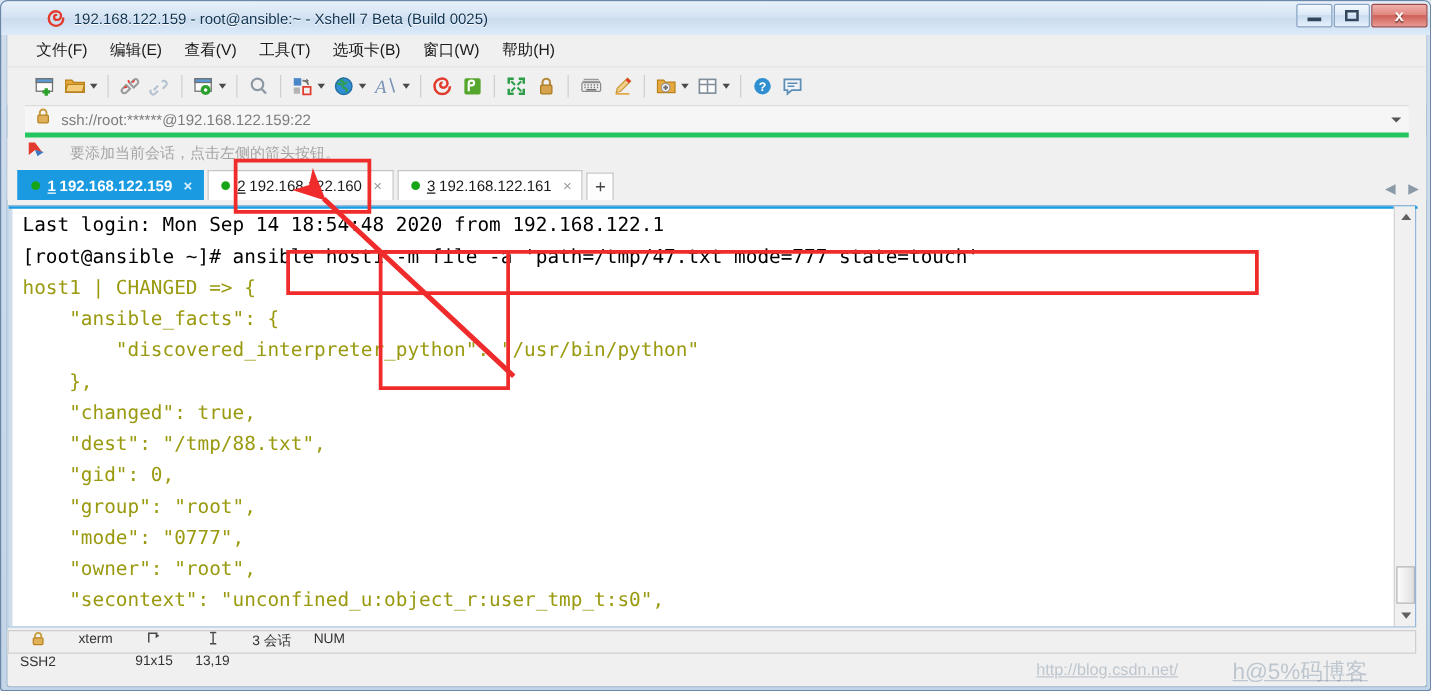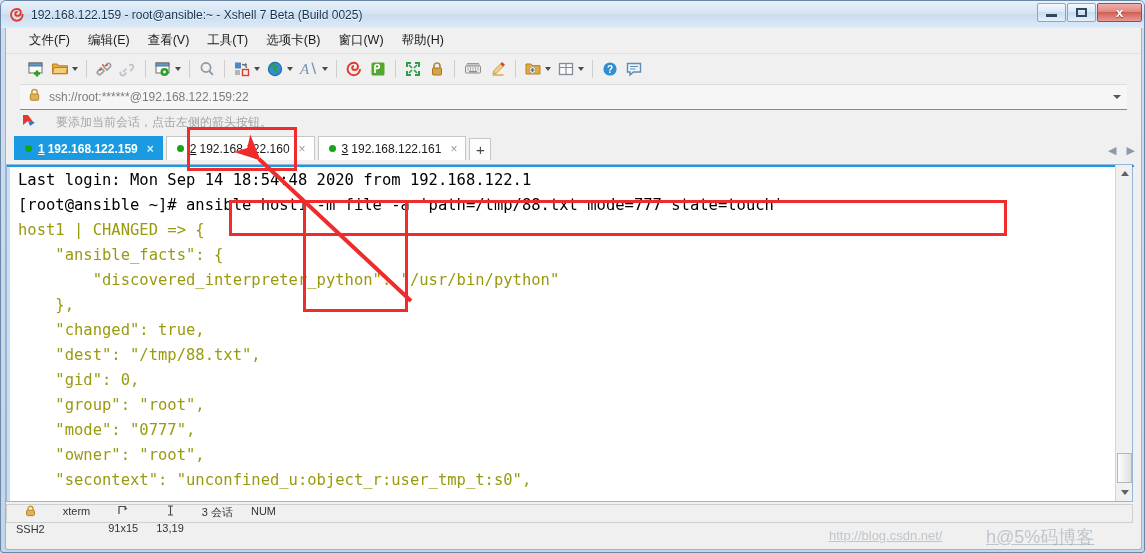--- a/index.html
+++ b/index.html
@@ -17,21 +17,21 @@
     border: 1px solid #6b87a8;
     border-radius: 6px 6px 3px 3px;
     overflow: hidden;
   }
 
   
   .titlebar {
     position: absolute; left: 0; top: 0; width: 1145px; height: 27px;
     background: linear-gradient(to bottom, #e8f1fa 0%, #d3e2f2 48%, #cbdcef 52%, #dcebfa 100%);
     border-radius: 5px 5px 0 0;
-    display: flex; align-items: center;
+    display: flex; align-items: center; padding-left: 28px;
   }
   .title-icon {
     width: 16px; height: 16px; margin-left: 8px; margin-right: 6px;
     flex: 0 0 auto;
   }
   .title-text {
     font-size: 12px; color: #10334f; white-space: nowrap;
     text-shadow: 0 1px 0 rgba(255,255,255,.9);
   }
   .winbtns {
@@ -84,21 +84,21 @@
   .tb svg { display: block; }
   .tbsep { width: 1px; height: 18px; background: #cfcfcf; margin: 0 5px; }
   .caret { width: 0; height: 0; border-left: 3.5px solid transparent;
            border-right: 3.5px solid transparent; border-top: 4px solid #4a4a4a;
            margin-left: 3px; }
 
   
   .addrbar {
     height: 26px; display: flex; align-items: center;
     margin: 0 14px; background: #f6f6f6;
-    border-top: 1px solid #dcdcdc; border-bottom: 1px solid #22c55e;
+    border-top: 1px solid #dcdcdc; border-bottom: 4px solid #22c55e;
     position: relative;
   }
   .addr-lock { margin-left: 8px; margin-right: 8px; }
   .addr-text { font-size: 12px; color: #7b7b7b; }
   .addr-caret {
     position: absolute; right: 6px; top: 50%; transform: translateY(-50%);
     width: 0; height: 0; border-left: 4px solid transparent;
     border-right: 4px solid transparent; border-top: 4px solid #555;
   }
 
@@ -509,21 +509,21 @@
         <span>◀</span>
         <span>▶</span>
       </div>
     </div>
   </div>
 
   <div class="termwrap">
     <div class="term-blueline"></div>
     <div class="term" id="term">
         <div class="ln b">Last login: Mon Sep 14 18:54:48 2020 from 192.168.122.1</div>
-        <div class="ln b">[root@ansible ~]# ansible host1 -m file -a 'path=/tmp/88.txt mode=777 state=touch'</div>
+        <div class="ln b">[root@ansible ~]# ansible host1 -m file -a 'path=/tmp/47.txt mode=777 state=touch'</div>
         <div class="ln y">host1 | CHANGED =&gt; {</div>
         <div class="ln y">    "ansible_facts": {</div>
         <div class="ln y">        "discovered_interpreter_python": "/usr/bin/python"</div>
         <div class="ln y">    },</div>
         <div class="ln y">    "changed": true,</div>
         <div class="ln y">    "dest": "/tmp/88.txt",</div>
         <div class="ln y">    "gid": 0,</div>
         <div class="ln y">    "group": "root",</div>
         <div class="ln y">    "mode": "0777",</div>
         <div class="ln y">    "owner": "root",</div>

